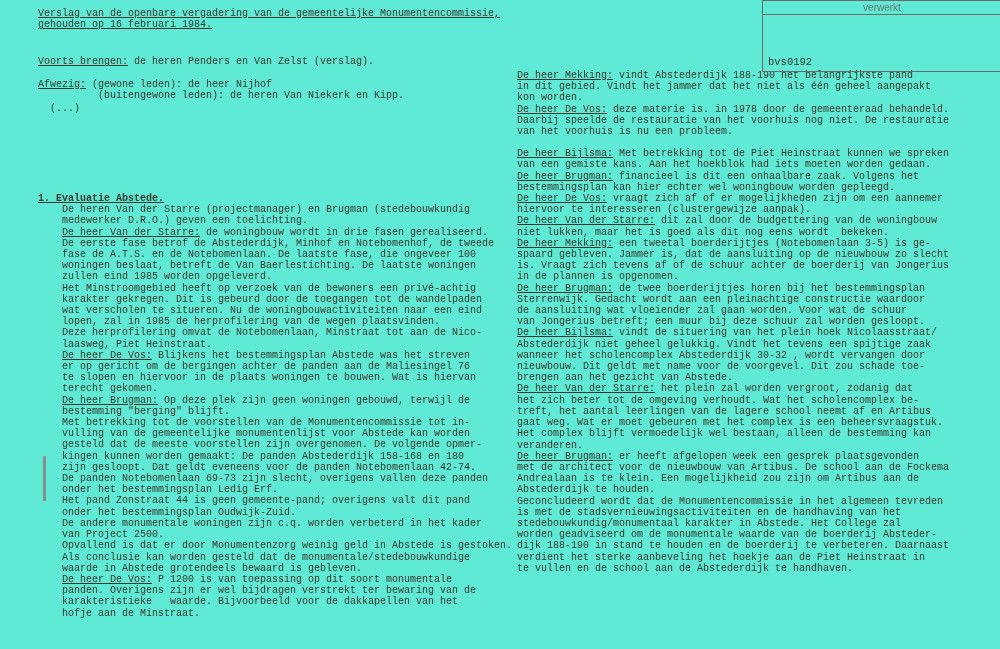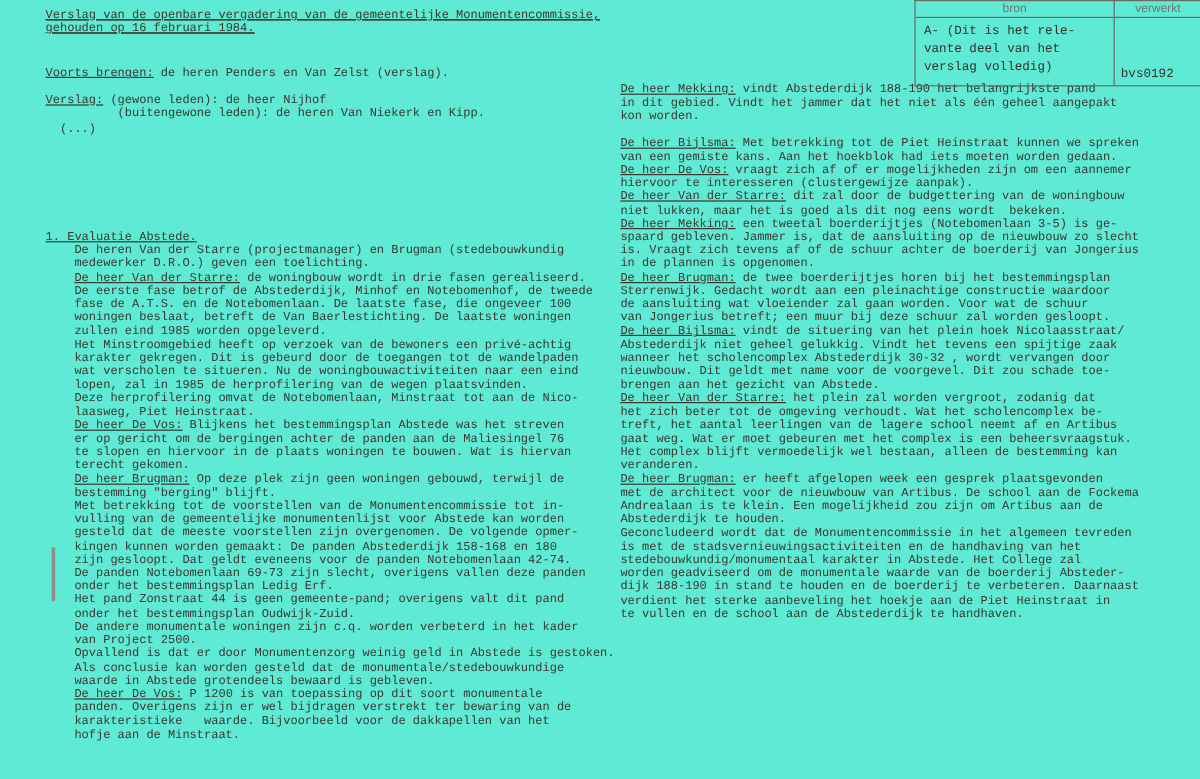--- a/index.html
+++ b/index.html
@@ -14,21 +14,21 @@
     color:#3a372f;
   }
   .para{white-space:pre-wrap;margin:0;}
   .u{text-decoration:underline;text-decoration-thickness:1px;text-underline-offset:1px;}
   .left-head{position:absolute;left:38px;top:8px;width:470px;}
   .left-head .para{margin-bottom:11px;}
   .left-head .para.mb-xl{margin-bottom:26px;}
   .left-head .para.mb-xs{margin-bottom:2px;}
   .left-body{position:absolute;left:62px;top:193px;width:462px;}
   .right-body{position:absolute;left:517px;top:70px;width:478px;}
-  .outdent{margin-left:-24px;}
+  .outdent{margin-left:-24px;font-weight:bold;}
   .gap{margin-top:11px;}
   
   .stamp{
     position:absolute;left:762px;top:0;width:238px;height:70px;
     display:flex;
     border-top:1px solid #6a6a66;
     border-left:1px solid #6a6a66;
     border-bottom:1px solid #6a6a66;
     background:transparent;
   }
@@ -60,21 +60,21 @@
 </head>
 <body>
 
 <div class="page">
 
   <div class="left-head">
 
   <div class="para u mb-xl"><span class="u">Verslag van de openbare vergadering van de gemeentelijke Monumentencommissie,
 gehouden op 16 februari 1984.</span></div>
       <div class="para"><span class="u">Voorts brengen:</span><span> de heren Penders en Van Zelst (verslag).</span></div>
-      <div class="para mb-xs"><span class="u">Verslag:</span><span> (gewone leden): de heer Nijhof
+      <div class="para mb-xs"><span class="u">Afwezig:</span><span> (gewone leden): de heer Nijhof
           (buitengewone leden): de heren Van Niekerk en Kipp.</span></div>
       <div class="para"><span>  (...)</span></div>
     </div>
 
   <div class="left-body">
 
   <div class="para outdent"><span class="u">1. Evaluatie Abstede.</span></div>
       <div class="para"><span>De heren Van der Starre (projectmanager) en Brugman (stedebouwkundig
 medewerker D.R.O.) geven een toelichting.</span></div>
       <div class="para"><span class="u">De heer Van der Starre:</span><span> de woningbouw wordt in drie fasen gerealiseerd.
@@ -112,22 +112,27 @@
 panden. Overigens zijn er wel bijdragen verstrekt ter bewaring van de
 karakteristieke   waarde. Bijvoorbeeld voor de dakkapellen van het
 hofje aan de Minstraat.</span></div>
     </div>
 
   <div class="right-body">
 
   <div class="para"><span class="u">De heer Mekking:</span><span> vindt Abstederdijk 188-190 het belangrijkste pand
 in dit gebied. Vindt het jammer dat het niet als één geheel aangepakt
 kon worden.</span></div>
+      <div class="para"><span class="u">De heer De Vos:</span><span> deze materie is. in 1978 door de gemeenteraad behandeld.
+Daarbij speelde de restauratie van het voorhuis nog niet. De restauratie
+van het voorhuis is nu een probleem.</span></div>
       <div class="para gap"><span class="u">De heer Bijlsma:</span><span> Met betrekking tot de Piet Heinstraat kunnen we spreken
 van een gemiste kans. Aan het hoekblok had iets moeten worden gedaan.</span></div>
+      <div class="para"><span class="u">De heer Brugman:</span><span> financieel is dit een onhaalbare zaak. Volgens het
+bestemmingsplan kan hier echter wel woningbouw worden gepleegd.</span></div>
       <div class="para"><span class="u">De heer De Vos:</span><span> vraagt zich af of er mogelijkheden zijn om een aannemer
 hiervoor te interesseren (clustergewijze aanpak).</span></div>
       <div class="para"><span class="u">De heer Van der Starre:</span><span> dit zal door de budgettering van de woningbouw
 niet lukken, maar het is goed als dit nog eens wordt  bekeken.</span></div>
       <div class="para"><span class="u">De heer Mekking:</span><span> een tweetal boerderijtjes (Notebomenlaan 3-5) is ge-
 spaard gebleven. Jammer is, dat de aansluiting op de nieuwbouw zo slecht
 is. Vraagt zich tevens af of de schuur achter de boerderij van Jongerius
 in de plannen is opgenomen.</span></div>
       <div class="para"><span class="u">De heer Brugman:</span><span> de twee boerderijtjes horen bij het bestemmingsplan
 Sterrenwijk. Gedacht wordt aan een pleinachtige constructie waardoor
@@ -151,26 +156,20 @@
       <div class="para"><span>Geconcludeerd wordt dat de Monumentencommissie in het algemeen tevreden
 is met de stadsvernieuwingsactiviteiten en de handhaving van het
 stedebouwkundig/monumentaal karakter in Abstede. Het College zal
 worden geadviseerd om de monumentale waarde van de boerderij Absteder-
 dijk 188-190 in stand te houden en de boerderij te verbeteren. Daarnaast
 verdient het sterke aanbeveling het hoekje aan de Piet Heinstraat in
 te vullen en de school aan de Abstederdijk te handhaven.</span></div>
     </div>
 
   <div class="stamp">
-    <div class="stamp-col stamp-col-bron">
-      <div class="stamp-head">bron</div>
-      <div class="stamp-note">A- (Dit is het rele-
-vante deel van het
-verslag volledig)</div>
-    </div>
     <div class="stamp-col stamp-col-verwerkt">
       <div class="stamp-head">verwerkt</div>
       <div class="stamp-code">bvs0192</div>
     </div>
   </div>
 
   <div class="margin-mark"></div>
 
 </div>
 

